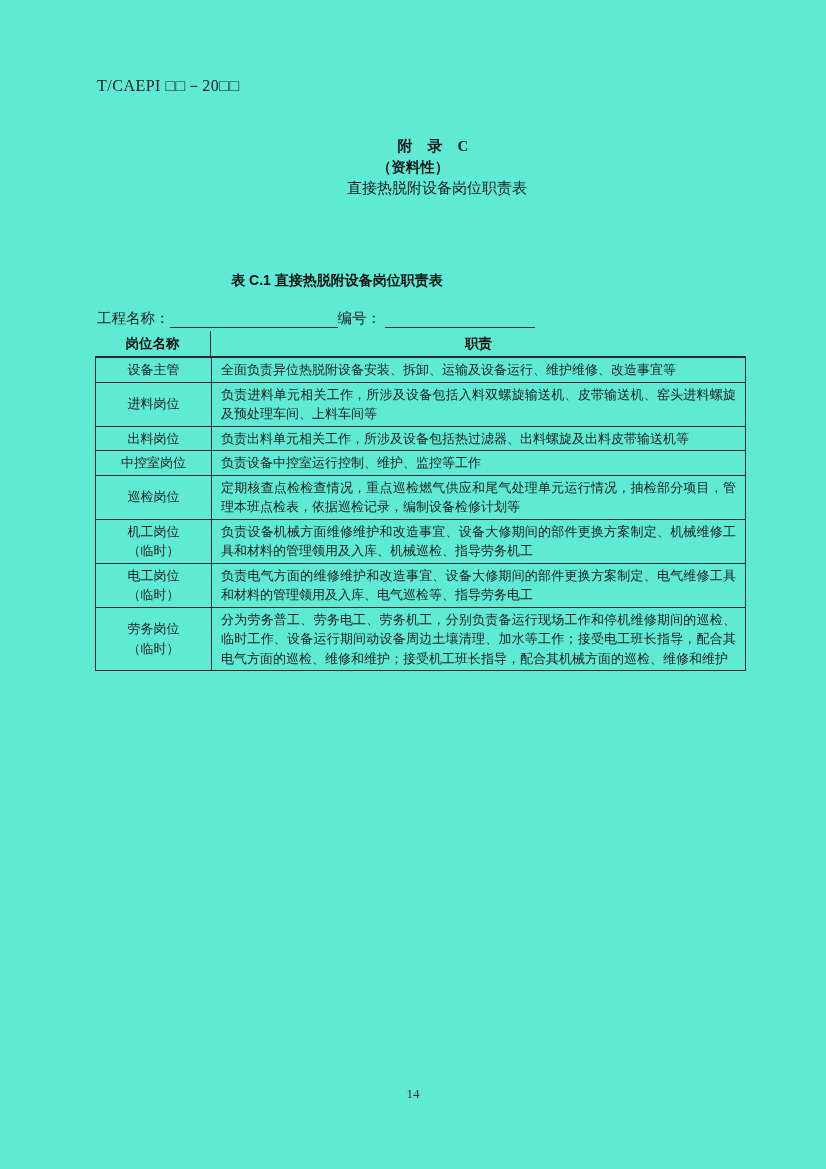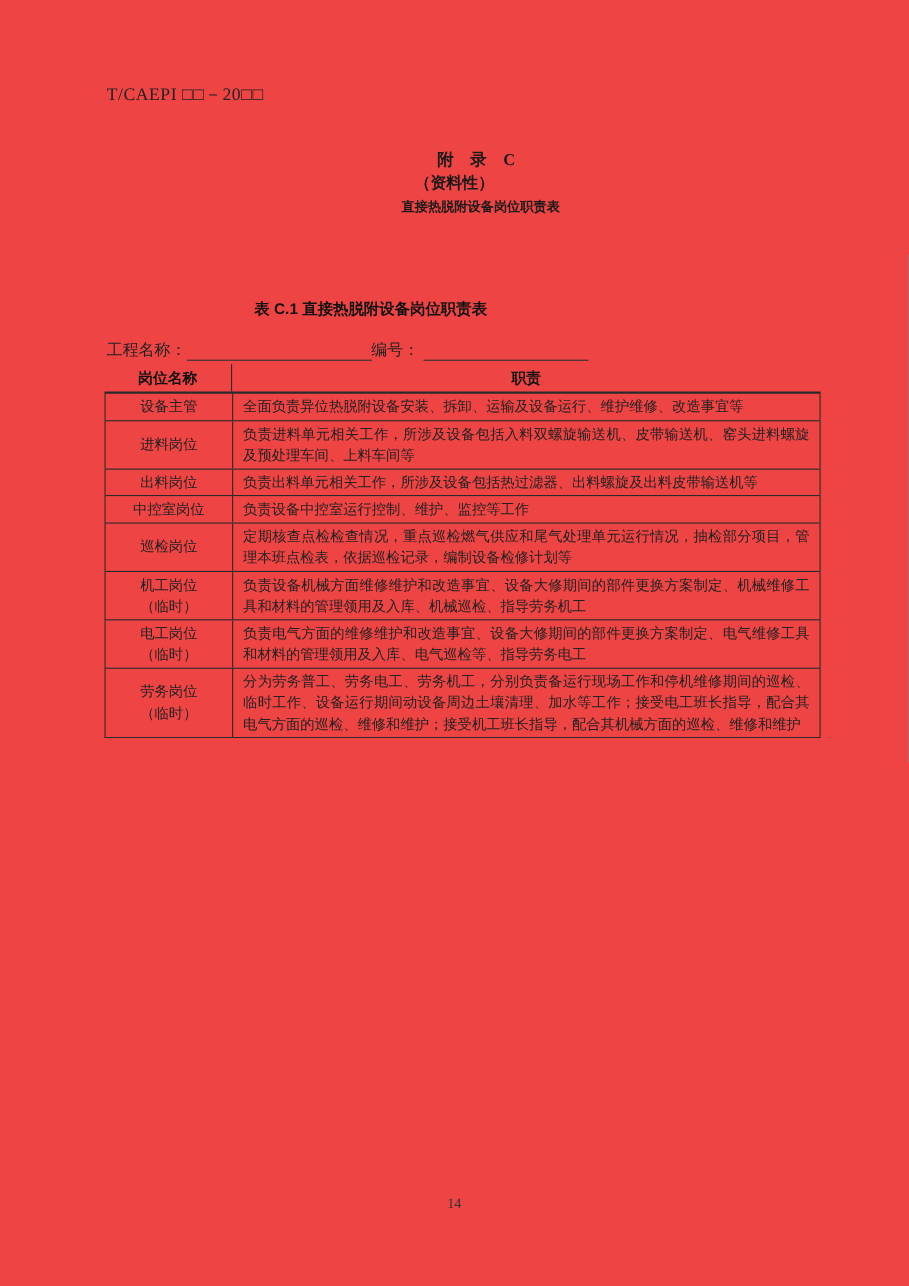--- a/index.html
+++ b/index.html
@@ -1,34 +1,34 @@
 <!DOCTYPE html>
 <html><head>
 <meta charset="utf-8">
 <style>
   html,body{margin:0;padding:0;background:#888;}
   .page{
     position:relative;
     width:826px;height:1169px;
-    background:#ef4444;
+    background:#5eead4;
     margin:0 auto;
     font-family:"Liberation Serif","DejaVu Serif",serif;
     color:#1a1a1a;
     overflow:hidden;
   }
   .doc-header{
     position:absolute;left:97px;top:76px;
     font-size:16px;letter-spacing:0.5px;color:#222;
   }
   .title-block{
     position:absolute;left:0;top:136px;width:826px;text-align:center;
   }
   .title-line1{font-size:15px;font-weight:bold;line-height:21px;white-space:pre;margin-left:40px;}
   .title-line2{font-size:14.5px;font-weight:bold;line-height:21px;}
-  .title-line3{font-size:12px;font-weight:bold;line-height:21px;margin-left:48px;}
+  .title-line3{font-size:15px;font-weight:normal;line-height:21px;margin-left:48px;}
   .intro{
     position:absolute;left:125px;top:230px;
     font-size:14.5px;color:#222;
   }
   .caption{
     position:absolute;left:0;top:272px;width:674px;text-align:center;
     font-family:"Liberation Sans","DejaVu Sans",sans-serif;
     font-size:14px;font-weight:bold;color:#111;
   }
   .form-line{

